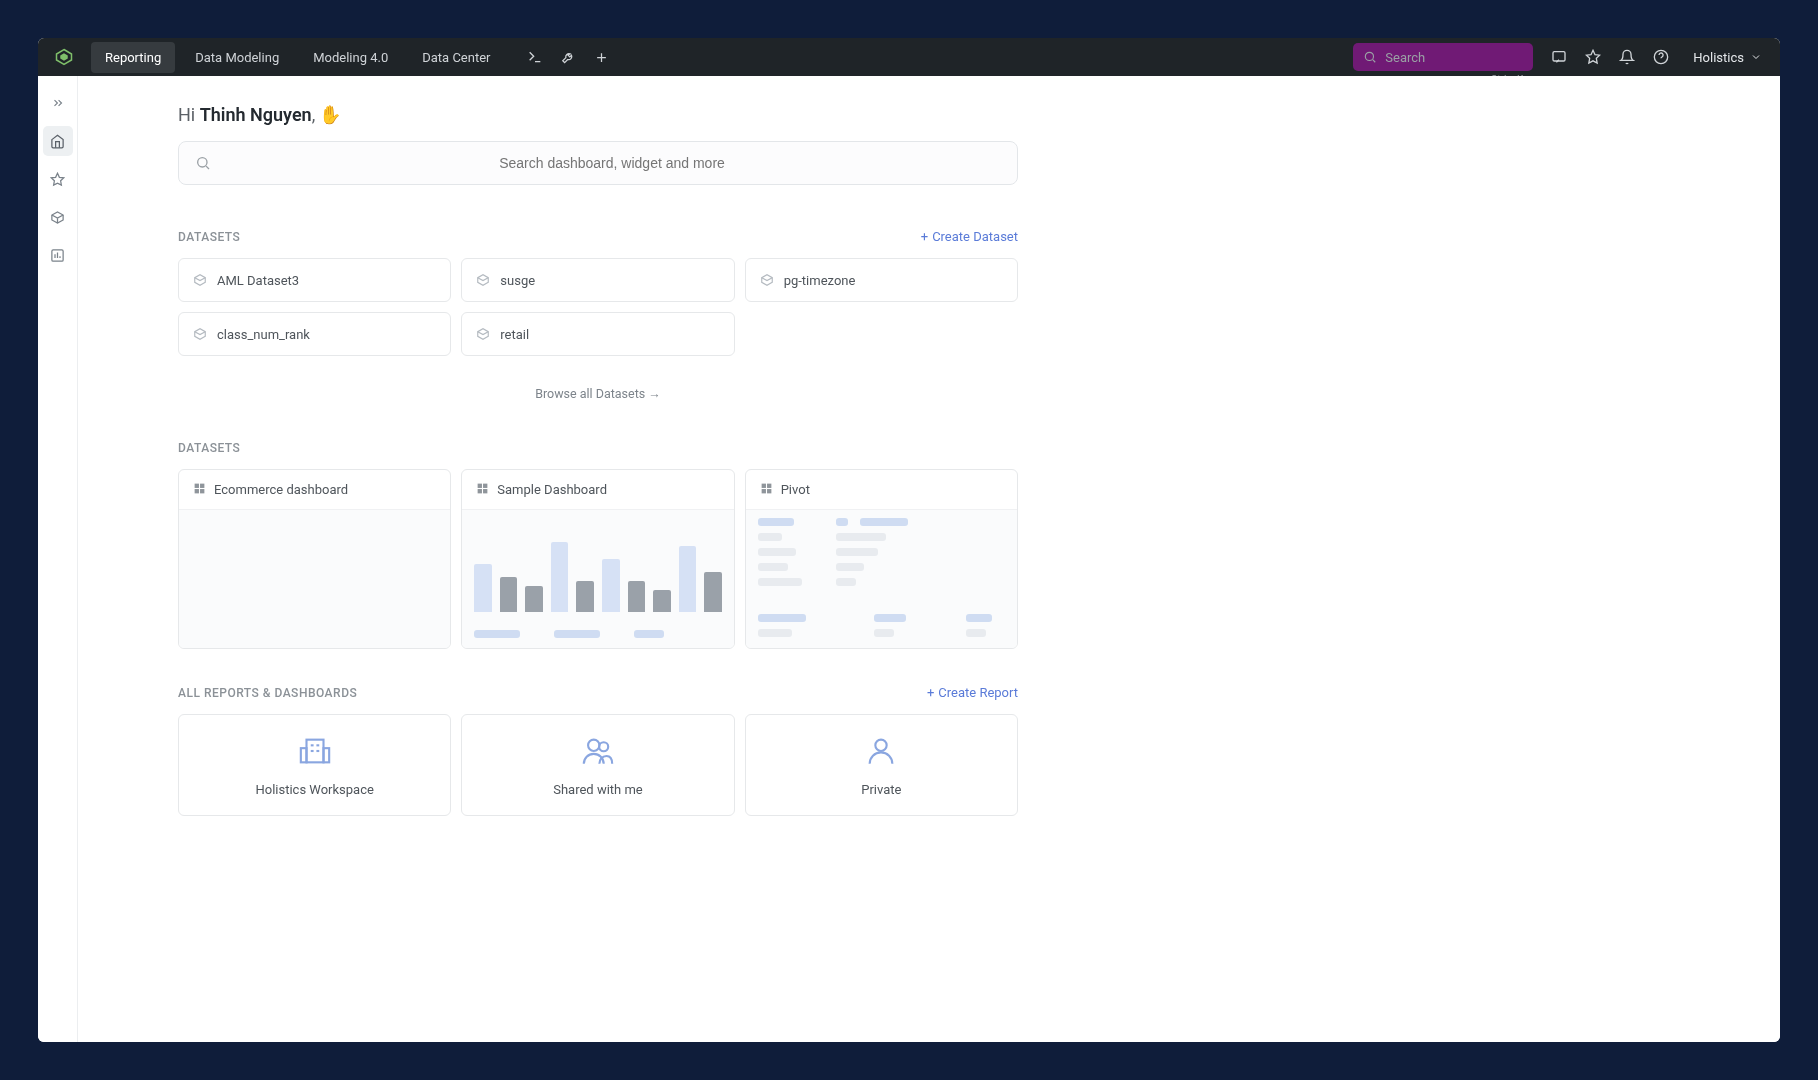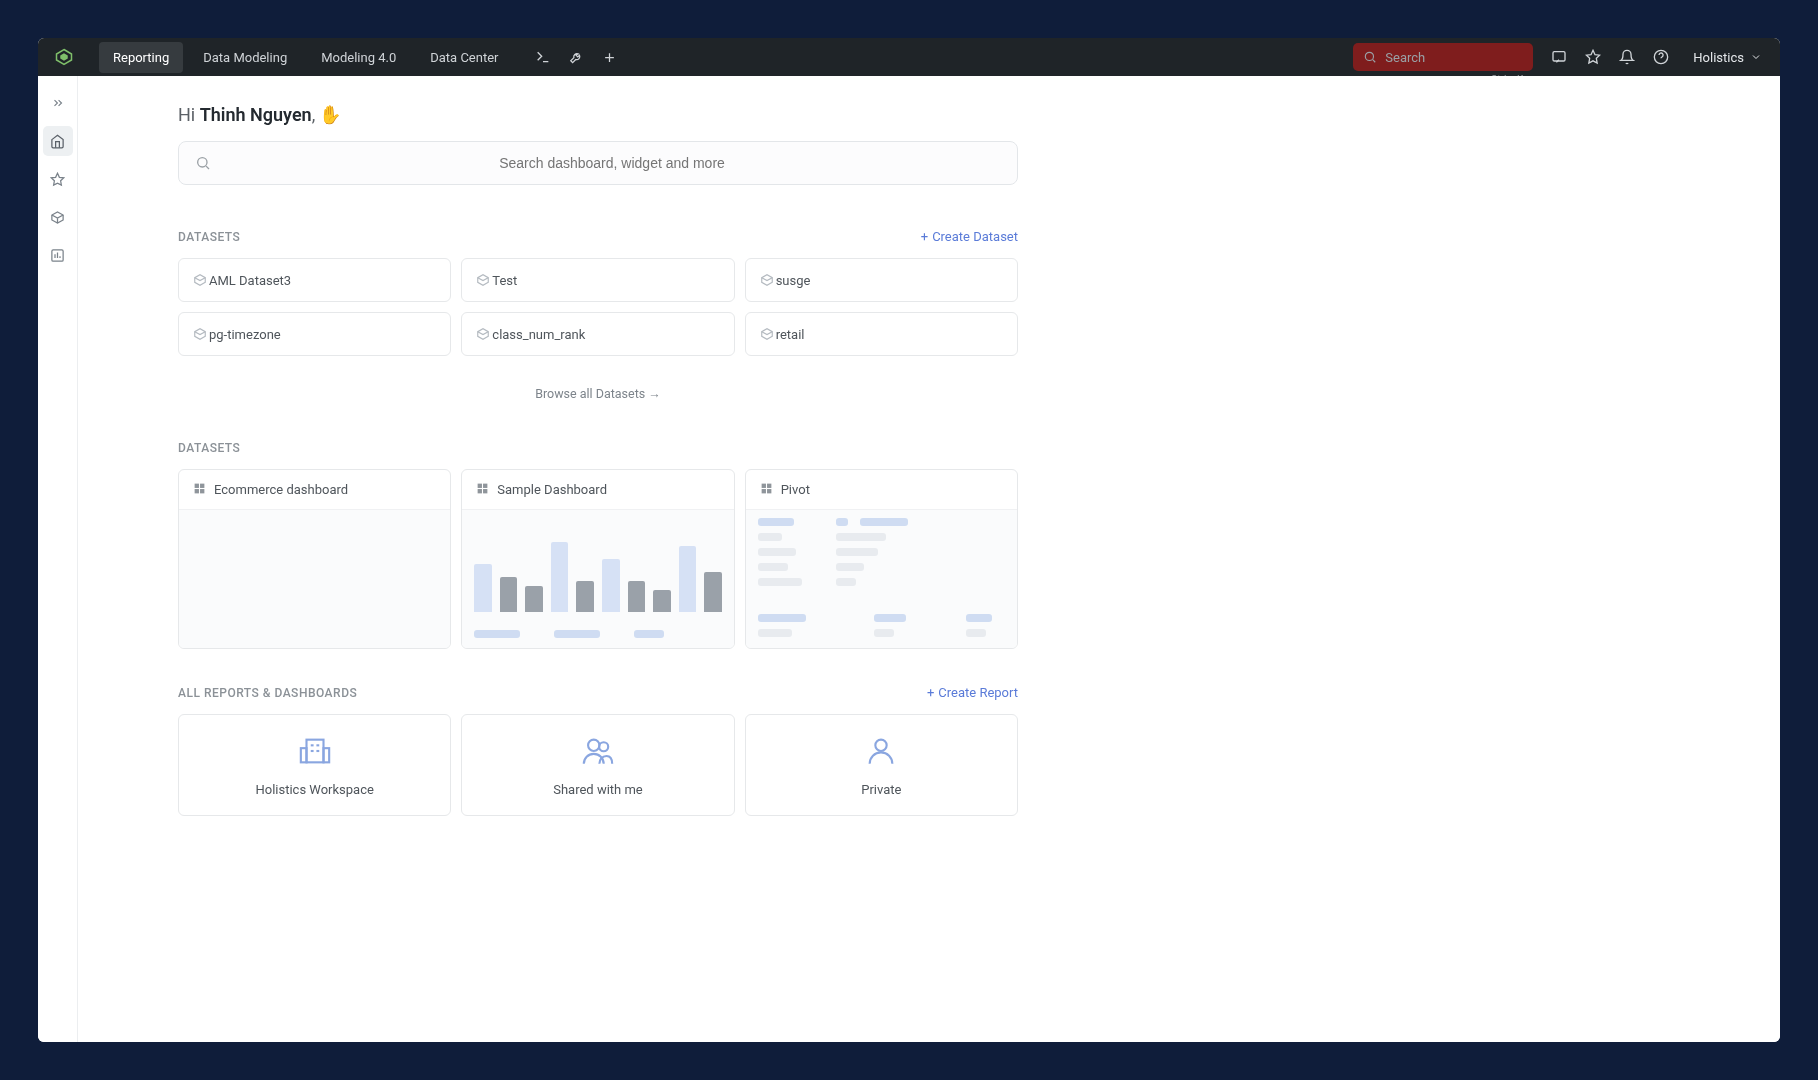--- a/index.html
+++ b/index.html
@@ -28,33 +28,33 @@
     align-items: center;
     padding: 0 10px;
     color: #c9ced2;
     font-size: 13px;
   }
   .logo {
     width: 22px; height: 22px;
     margin: 0 8px 0 5px;
     display: flex; align-items: center; justify-content: center;
   }
-  .nav-tabs { display: flex; gap: 6px; margin-left: 16px; text-align: center; }
+  .nav-tabs { display: flex; gap: 6px; margin-left: 8px; text-align: center; }
   .nav-tab {
     padding: 8px 14px;
     border-radius: 4px;
     cursor: pointer;
     color: #cfd3d7;
   }
   .nav-tab.active { background: #363b3f; color: #fff; }
   .top-icons { display: flex; gap: 18px; margin-left: 22px; align-items: center; }
   .top-icon { color: #cfd3d7; cursor: pointer; display: flex; }
   .topbar-spacer { flex: 1; }
   .search-wrap {
-    background: #7f1d1d;
+    background: #701a75;
     border-radius: 5px;
     height: 28px;
     min-width: 180px;
     display: flex;
     align-items: center;
     padding: 0 10px;
     gap: 8px;
     color: #9aa0a5;
     cursor: pointer;
   }
@@ -133,21 +133,21 @@
     grid-template-columns: repeat(3, 1fr);
     gap: 10px;
   }
   .dataset-card {
     border: 1px solid #e6e8ea;
     border-radius: 6px;
     height: 44px;
     display: flex;
     align-items: center;
     padding: 0 14px;
-    gap: 2px;
+    gap: 10px;
     color: #4f555b;
     font-size: 13px;
     cursor: pointer;
     background: #fff;
   }
   .cube-icon { color: #b4bac0; display:flex; }
   .browse-link {
     text-align: center;
     font-size: 12.5px;
     color: #7d848b;
@@ -351,29 +351,20 @@
         </div>
         <div class="grid3">
           <div class="dataset-card">
             <span class="cube-icon">
                 <svg width="14" height="14" viewBox="0 0 24 24" fill="none" stroke="currentColor" stroke-width="2">
                   <path d="M21 16l-9 5-9-5V8l9-5 9 5z"></path>
                   <path d="M3 8l9 5 9-5"></path>
                 </svg>
               </span>
             <span>AML Dataset3</span>
-          </div>
-          <div class="dataset-card">
-            <span class="cube-icon">
-                <svg width="14" height="14" viewBox="0 0 24 24" fill="none" stroke="currentColor" stroke-width="2">
-                  <path d="M21 16l-9 5-9-5V8l9-5 9 5z"></path>
-                  <path d="M3 8l9 5 9-5"></path>
-                </svg>
-              </span>
-            <span>Test</span>
           </div>
           <div class="dataset-card">
             <span class="cube-icon">
                 <svg width="14" height="14" viewBox="0 0 24 24" fill="none" stroke="currentColor" stroke-width="2">
                   <path d="M21 16l-9 5-9-5V8l9-5 9 5z"></path>
                   <path d="M3 8l9 5 9-5"></path>
                 </svg>
               </span>
             <span>susge</span>
           </div>

